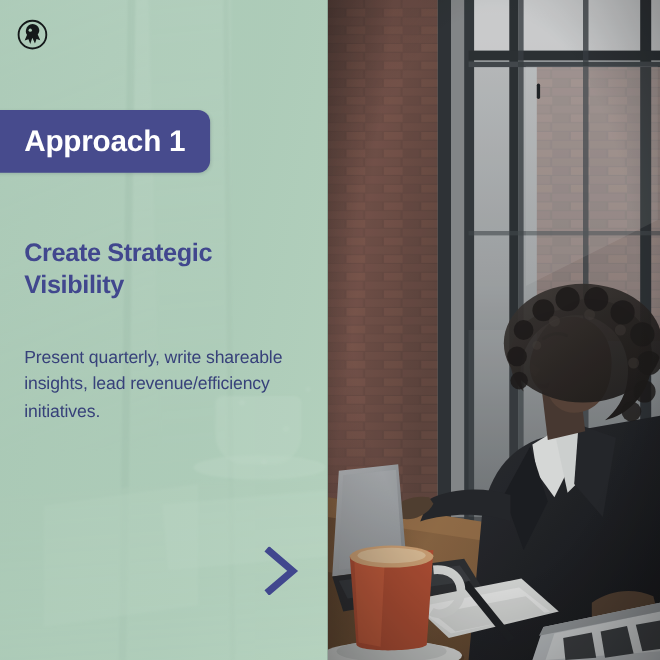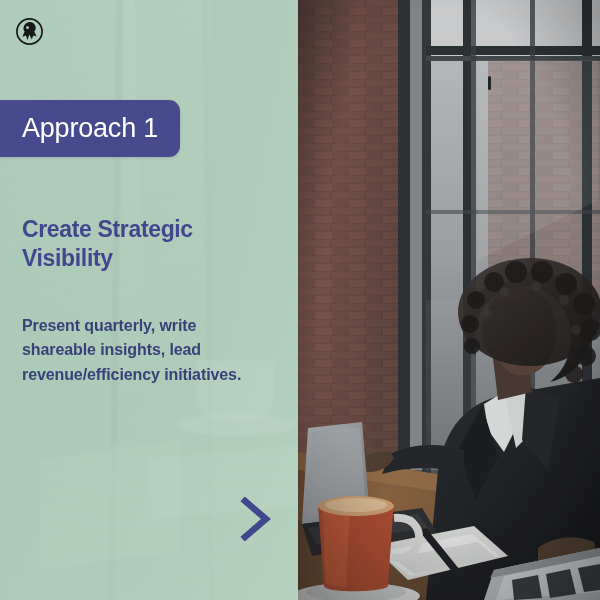--- a/index.html
+++ b/index.html
@@ -143,21 +143,21 @@
     padding: 0 22px 0 36px;
     display: flex;
     align-items: center;
     background: #474b8d;
     border-radius: 0 11px 11px 0;
     box-shadow: 0 1px 3px rgba(40,50,60,0.16);
   }
   .badge-text {
     color: #ffffff;
     font-size: 27px;
-    font-weight: 400;
+    font-weight: 700;
     letter-spacing: -0.2px;
     white-space: nowrap;
   }
 
   
   .headline {
     position: absolute;
     left: 22px;
     top: 215px;
     width: 250px;
@@ -169,21 +169,21 @@
   }
 
   
   .body-text {
     position: absolute;
     left: 22px;
     top: 314px;
     width: 240px;
     color: #37417a;
     font-size: 16px;
-    font-weight: 700;
+    font-weight: 400;
     line-height: 1.52;
     letter-spacing: -0.1px;
   }
 
   
   .chevron {
     position: absolute;
     left: 240px;
     top: 497px;
     width: 34px;

